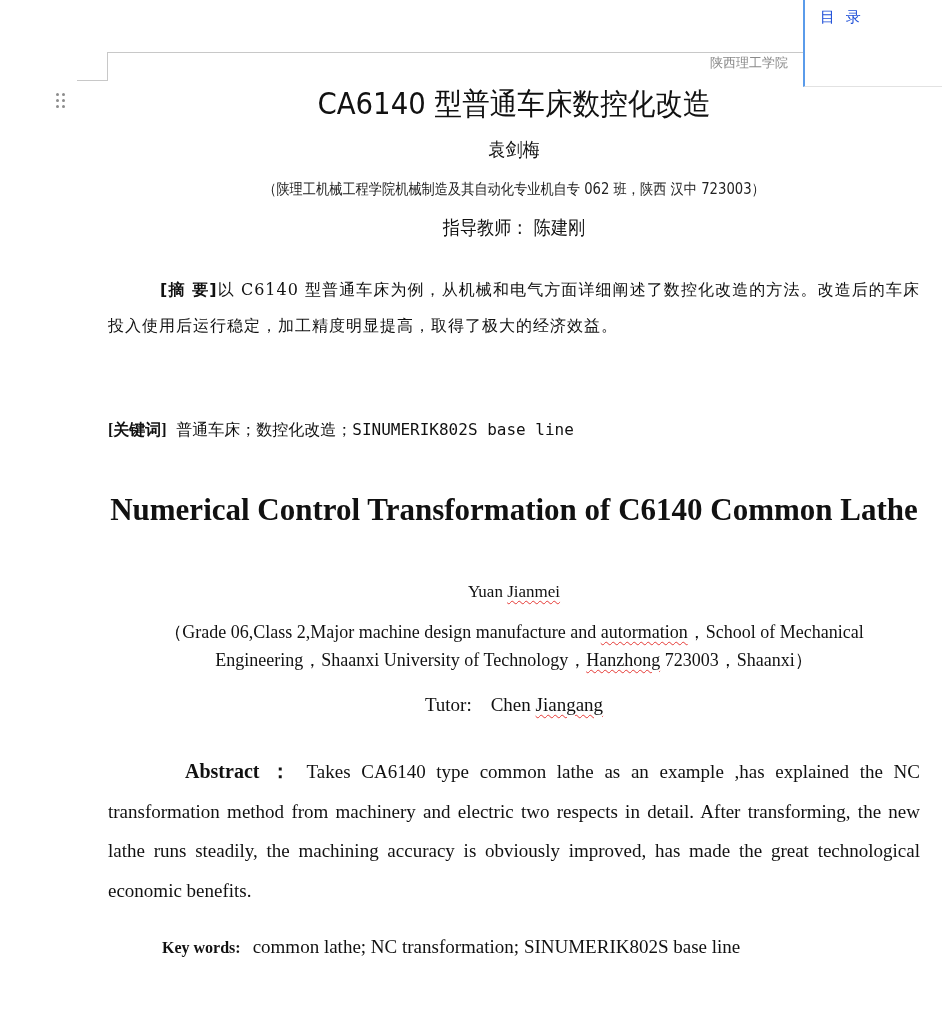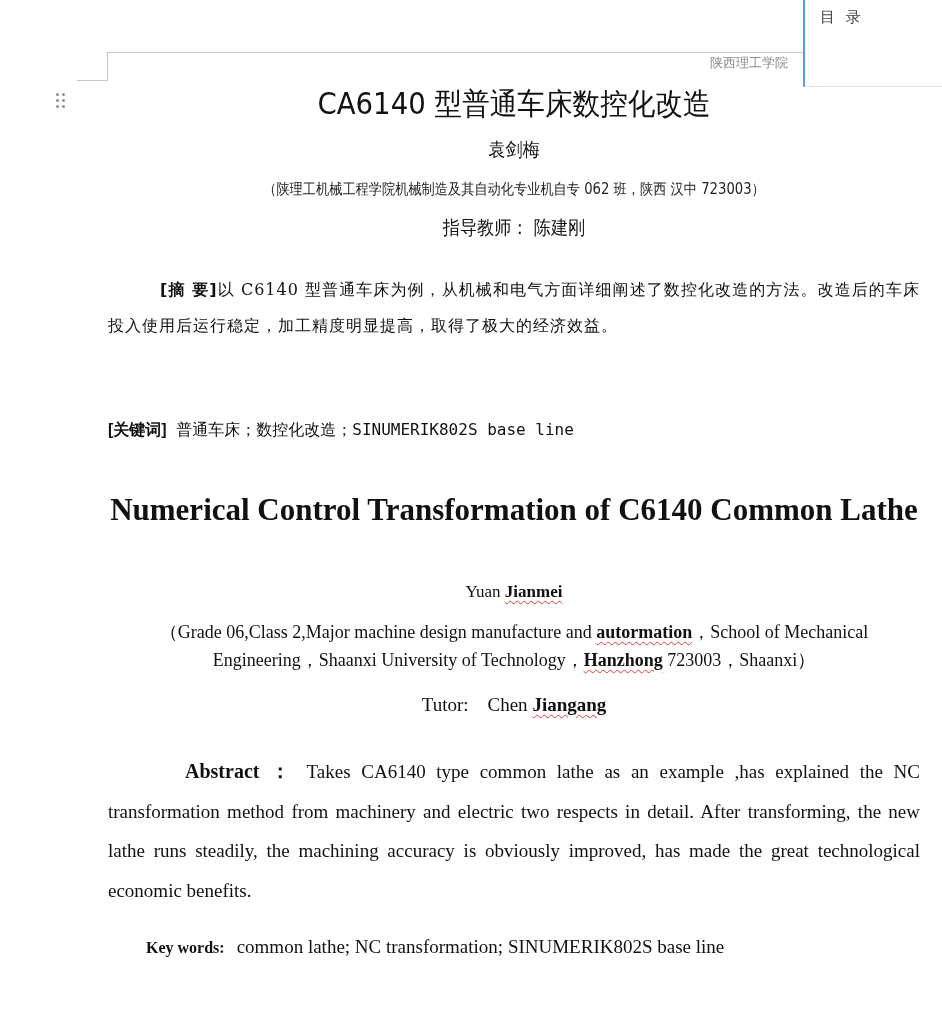--- a/index.html
+++ b/index.html
@@ -4,40 +4,40 @@
 <style>
   html, body { margin:0; padding:0; background:#ffffff; }
   body { width:942px; height:1024px; position:relative; overflow:hidden; font-family:"DejaVu Serif", serif; color:#111; }
   .header-rule { position:absolute; left:108px; top:52px; width:700px; height:0; border-top:1px solid #c8c8c8; }
   .header-text { position:absolute; left:710px; top:33px; font-size:13px; color:#8a8a8a; font-family:"DejaVu Serif", serif;margin-top:21px; }
   .margin-corner-v { position:absolute; left:107px; top:52px; width:0; height:28px; border-left:1px solid #c8c8c8; }
   .margin-corner-h { position:absolute; left:77px; top:80px; width:31px; height:0; border-top:1px solid #c8c8c8; }
   .drag-handle { position:absolute; left:56px; top:93px; width:12px; height:18px; }
   .drag-handle i { position:absolute; width:3px; height:3px; border-radius:50%; background:#8c8c8c; }
   .toc-panel { position:absolute; left:803px; top:0; width:139px; height:86px; background:#fff; border-left:2px solid #5a9bea; border-bottom:1px solid #e2e2e2; }
-  .toc-title { position:absolute; left:15px; top:8px; font-size:15px; color:#404040; font-family:"DejaVu Sans", sans-serif; letter-spacing:3px; }
+  .toc-title { position:absolute; left:15px; top:8px; font-size:15px; color:#1d4ed8; font-family:"DejaVu Sans", sans-serif; letter-spacing:3px; }
   .center { position:absolute; left:108px; width:812px; text-align:center; }
   .cn-title { top:84px; font-family:"DejaVu Sans", sans-serif; font-size:30px; letter-spacing:0; transform:scaleX(0.92); }
   .cn-author { top:137px; font-family:"DejaVu Sans", sans-serif; font-size:19px; transform:scaleX(0.9); }
   .cn-affil { top:180px; font-family:"DejaVu Sans", sans-serif; font-size:15px; color:#222; transform:scaleX(0.88); }
   .cn-tutor { top:215px; font-family:"DejaVu Sans", sans-serif; font-size:19px; transform:scaleX(0.9); }
   .cn-abstract { position:absolute; left:108px; top:272px; width:812px; font-size:16px; line-height:36px; text-indent:52px; text-align:justify; font-family:"DejaVu Serif", serif; letter-spacing:1px; }
   .cn-abstract b { font-family:"DejaVu Sans", sans-serif; font-weight:bold; }
   .cn-keywords { position:absolute; left:108px; top:420px; font-size:16px; white-space:nowrap; }
-  .cn-keywords .kw-label { font-family:Liberation Sans, sans-serif; font-weight:bold;margin-top:12px; }
+  .cn-keywords .kw-label { font-family:Liberation Serif, serif; font-weight:bold;margin-top:12px; }
   .cn-keywords .kw-text { font-family:"DejaVu Sans Mono", monospace; }
   .en-title { top:490px; font-family:"Liberation Serif", serif; font-weight:bold; font-size:31px; line-height:40px; }
   .en-author { top:582px; font-family:"Liberation Serif", serif; font-size:17px; }
   .en-affil { top:618px; font-family:"Liberation Serif", serif; font-size:18px; line-height:28px; }
   .en-tutor { top:694px; font-family:"Liberation Serif", serif; font-size:19px; }
-  .squiggle { text-decoration:underline wavy #e53935; text-decoration-thickness:1px; text-underline-offset:3px;font-weight:bold; }
+  .squiggle { text-decoration:underline wavy #e53935; text-decoration-thickness:1px; text-underline-offset:3px; }
   .en-abstract { position:absolute; left:108px; top:752px; width:812px; font-family:"Liberation Serif", serif; font-size:19px; line-height:39.5px; text-align:justify; text-indent:38px; }
   .en-abstract b { font-size:20px;margin-left:39px; }
   .en-keywords { position:absolute; left:146px; top:936px; font-family:"Liberation Serif", serif; font-size:19px; white-space:nowrap; }
-  .en-keywords b { font-size:16px; margin-right:12px; }
+  .en-keywords b { font-size:16px; margin-right:12px;margin-left:16px; }
 </style>
 </head>
 <body>
 
 <div class="header-rule"></div>
 <div class="header-text">陕西理工学院</div>
 <div class="margin-corner-v"></div>
 <div class="margin-corner-h"></div>
 
 <div class="drag-handle">

